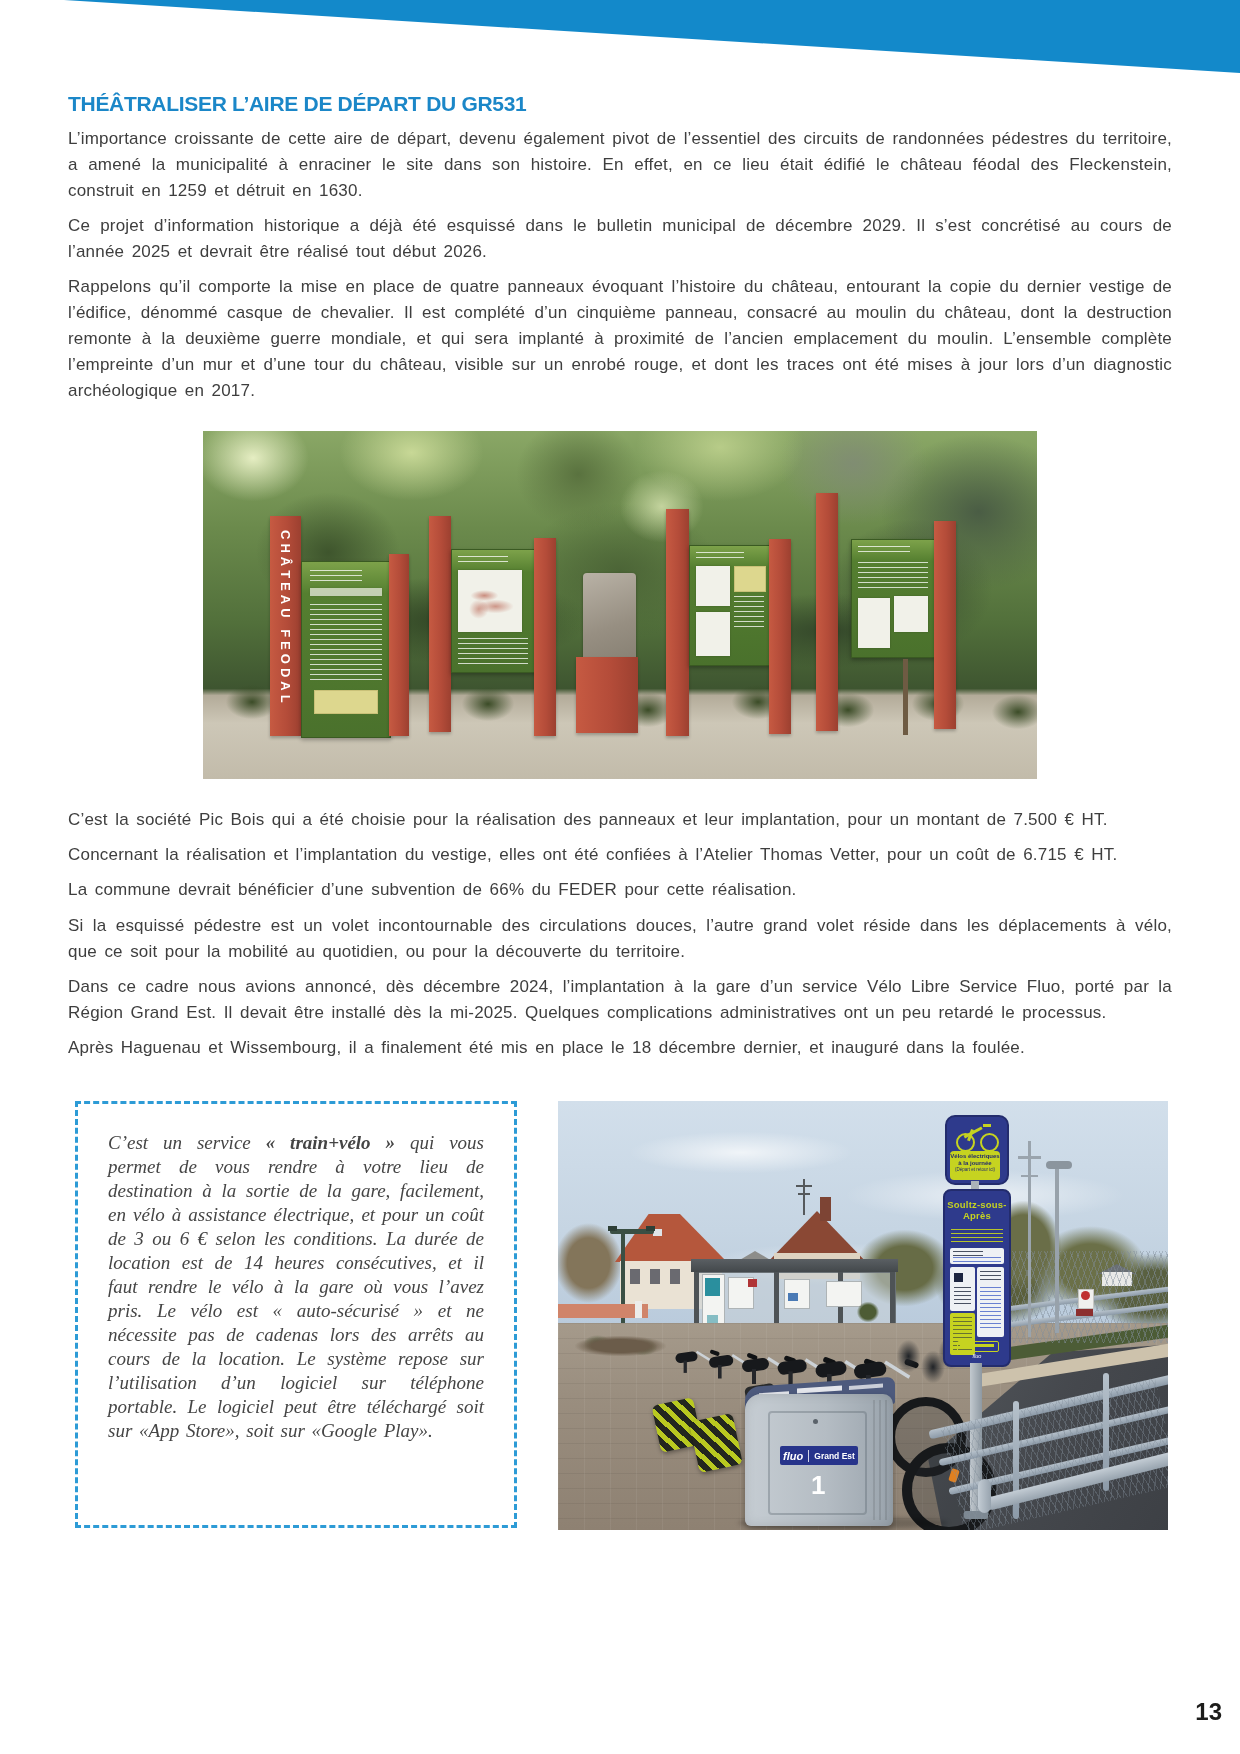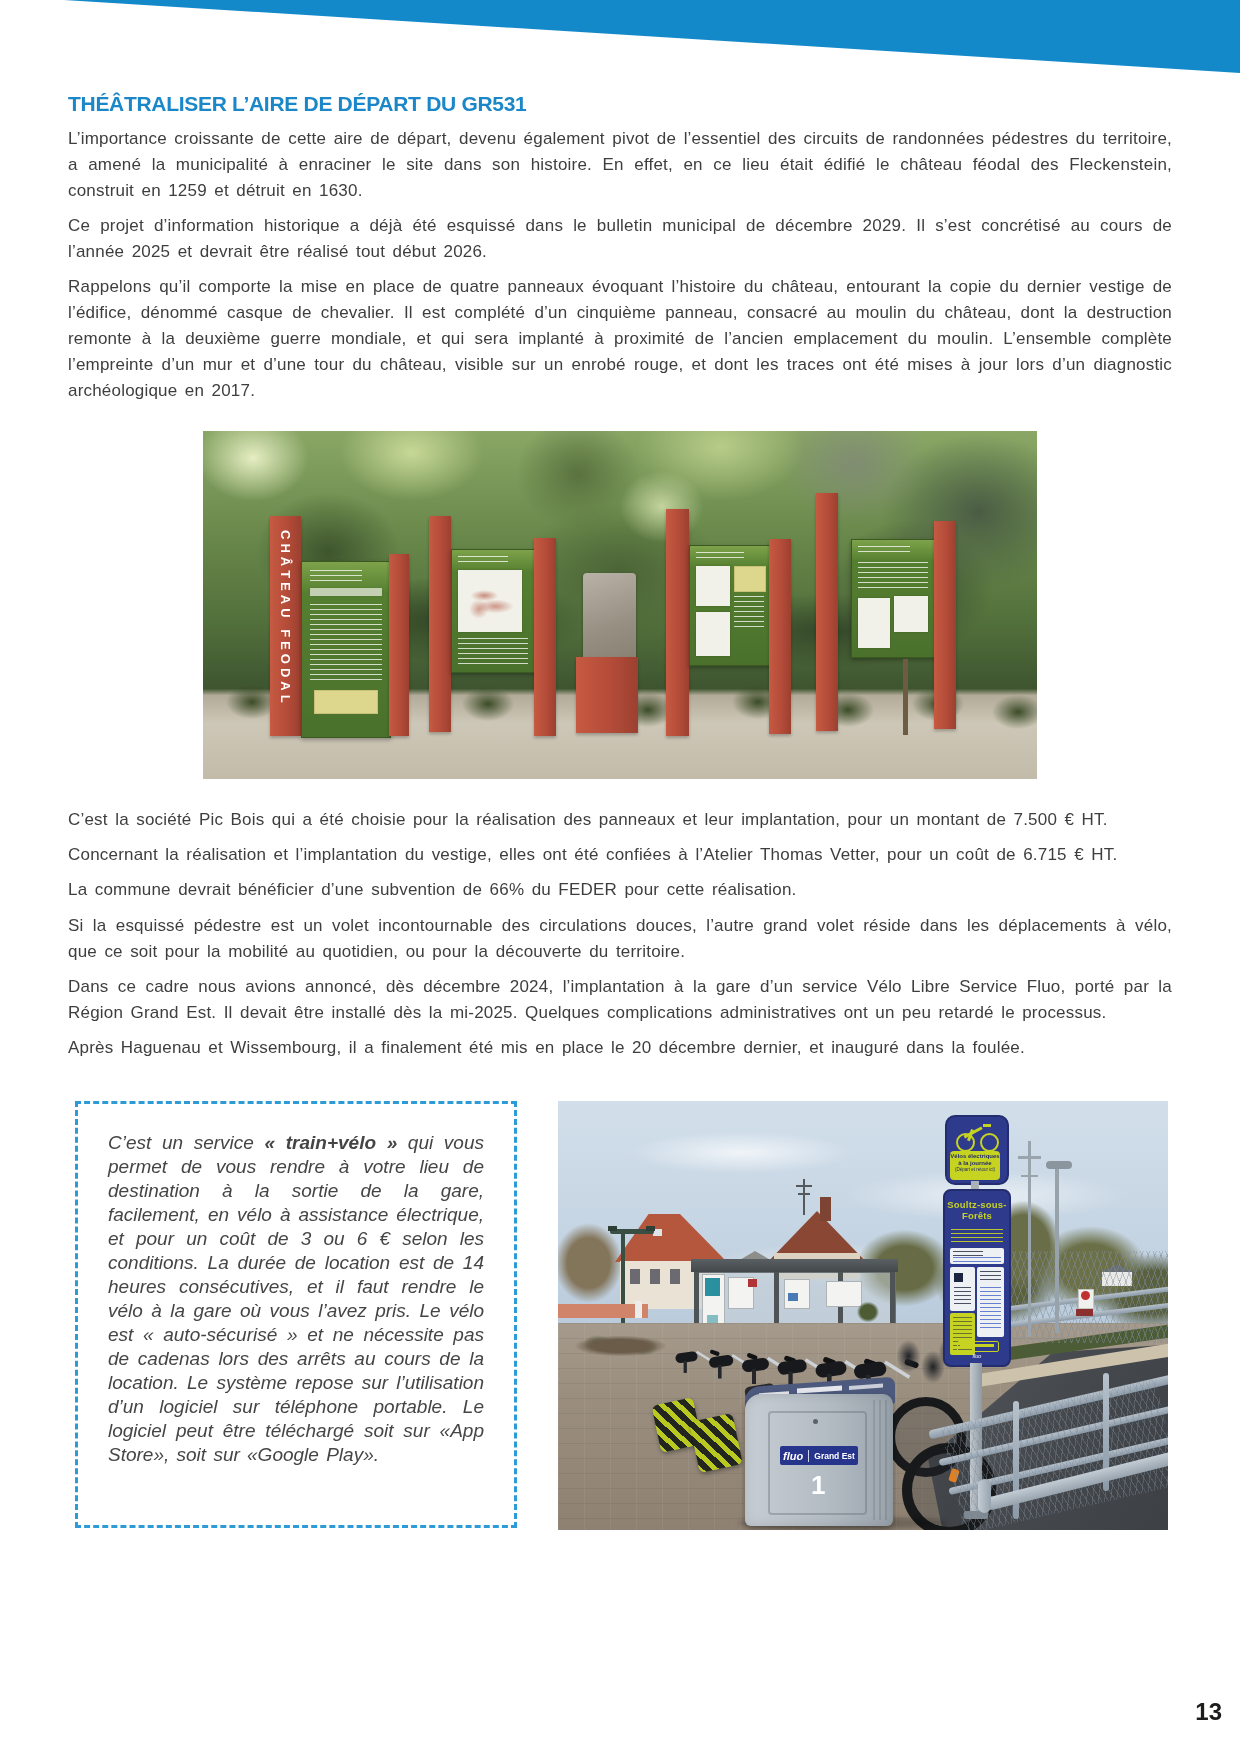--- a/index.html
+++ b/index.html
@@ -54,21 +54,21 @@
      radial-gradient(14px 14px at 30% 65%,rgba(170,60,40,.45),transparent 70%);}
   .slab{position:absolute;background:linear-gradient(160deg,#b9b2a6 0%,#978f82 60%,#878073 100%);
      border-radius:4px;box-shadow:0 1px 3px rgba(0,0,0,.35);}
   .stake{position:absolute;background:#6e5b43;}
 
   
   .row{display:flex;align-items:flex-start;margin-top:40px;}
   .callout{box-sizing:border-box;width:442px;height:427px;margin-left:7px;
      border:3px dashed #2d9bd6;padding:27px 30px 0 30px;overflow:hidden;background:#fff;}
   .callout p{font-style:italic;font-size:19px;line-height:24px;color:#454545;
-     text-align:justify;margin:0;word-spacing:2px;}
+     text-align:justify;margin:0;word-spacing:2px;font-family:Liberation Serif, serif;}
   .callout strong{font-style:italic;}
 
   .photo2{position:relative;width:610px;height:429px;margin-left:41px;overflow:hidden;
      background:linear-gradient(180deg,#d2dfeb 0%,#c6d5e3 30%,#bacbdc 52%,#b2c4d6 60%,#aebfd1 100%);}
   .photo2 .clouds{position:absolute;inset:0;background:
      radial-gradient(160px 30px at 30% 12%,rgba(255,255,255,.7),transparent 70%),
      radial-gradient(200px 36px at 70% 22%,rgba(255,255,255,.6),transparent 70%),
      radial-gradient(180px 30px at 45% 38%,rgba(255,255,255,.5),transparent 70%);}
   .abs{position:absolute;}
   .treeline{background:
@@ -194,21 +194,21 @@
     <div class="post" style="left:731px;top:90px;width:22px;height:208px;"></div>
     <div class="stake" style="left:700px;top:228px;width:5px;height:76px;"></div>
   </div>
 
   <p class="body afterphoto">C’est la société Pic Bois qui a été choisie pour la réalisation des panneaux et leur implantation, pour un montant de 7.500 € HT.</p>
   <p class="body">Concernant la réalisation et l’implantation du vestige, elles ont été confiées à l’Atelier Thomas Vetter, pour un coût de 6.715 € HT.</p>
   <p class="body">La commune devrait bénéficier d’une subvention de 66% du FEDER pour cette réalisation.</p>
 
   <p class="body first">Si la esquissé pédestre est un volet incontournable des circulations douces, l’autre grand volet réside dans les déplacements à vélo, que ce soit pour la mobilité au quotidien, ou pour la découverte du territoire.</p>
   <p class="body">Dans ce cadre nous avions annoncé, dès décembre 2024, l’implantation à la gare d’un service Vélo Libre Service Fluo, porté par la Région Grand Est. Il devait être installé dès la mi-2025. Quelques complications administratives ont un peu retardé le processus.</p>
-  <p class="body">Après Haguenau et Wissembourg, il a finalement été mis en place le 20 décembre dernier, et inauguré dans la foulée.</p>
+  <p class="body">Après Haguenau et Wissembourg, il a finalement été mis en place le 18 décembre dernier, et inauguré dans la foulée.</p>
 
   <div class="row">
 
     <div class="callout">
       <p><span>C’est un service </span><strong>« train+vélo »</strong><span> qui vous permet de vous rendre à votre lieu de destination à la sortie de la gare, facilement, en vélo à assistance électrique, et pour un coût de 3 ou 6 € selon les conditions. La durée de location est de 14 heures consécutives, et il faut rendre le vélo à la gare où vous l’avez pris. Le vélo est « auto-sécurisé » et ne nécessite pas de cadenas lors des arrêts au cours de la location. Le système repose sur l’utilisation d’un logiciel sur téléphone portable. Le logiciel peut être téléchargé soit sur «App Store», soit sur «Google Play».</span></p>
     </div>
 
     <div class="photo2">
       <div class="clouds"></div>
 
@@ -363,21 +363,21 @@
       </div>
       <div class="abs fluogreen" style="left:392px;top:50px;width:50px;height:27px;border-radius:4px;padding-top:2px;">
         <div class="smallsign-label" style="font-size:6px;line-height:7px;">Vélos électriques</div>
         <div class="smallsign-label" style="font-size:6px;line-height:7px;">à la journée</div>
         <div class="smallsign-label" style="font-size:4.5px;line-height:6px;font-weight:normal;">(Départ et retour ici)</div>
       </div>
       <div class="abs" style="left:413px;top:80px;width:8px;height:8px;background:#aab2b8;"></div>
 
       <div class="abs signblue" style="left:385px;top:88px;width:64px;height:174px;border-radius:8px;">
         <div class="station-name" style="margin-top:8px;">Soultz-sous-</div>
-        <div class="station-name">Forêts</div>
+        <div class="station-name">Après</div>
         <div class="abs tinygreenlines" style="left:6px;top:38px;width:52px;height:15px;"></div>
         <div class="abs card" style="left:5px;top:57px;width:54px;height:16px;">
           <div class="abs tinydarklines" style="left:3px;top:3px;width:30px;height:5px;"></div>
           <div class="abs tinybluelines" style="left:3px;top:9px;width:48px;height:5px;"></div>
         </div>
         <div class="abs card" style="left:5px;top:76px;width:25px;height:44px;">
           <div class="abs" style="left:4px;top:6px;width:9px;height:9px;background:#1c2540;"></div>
           <div class="abs tinydarklines" style="left:4px;top:20px;width:17px;height:18px;"></div>
         </div>
         <div class="abs card" style="left:32px;top:76px;width:27px;height:70px;">

